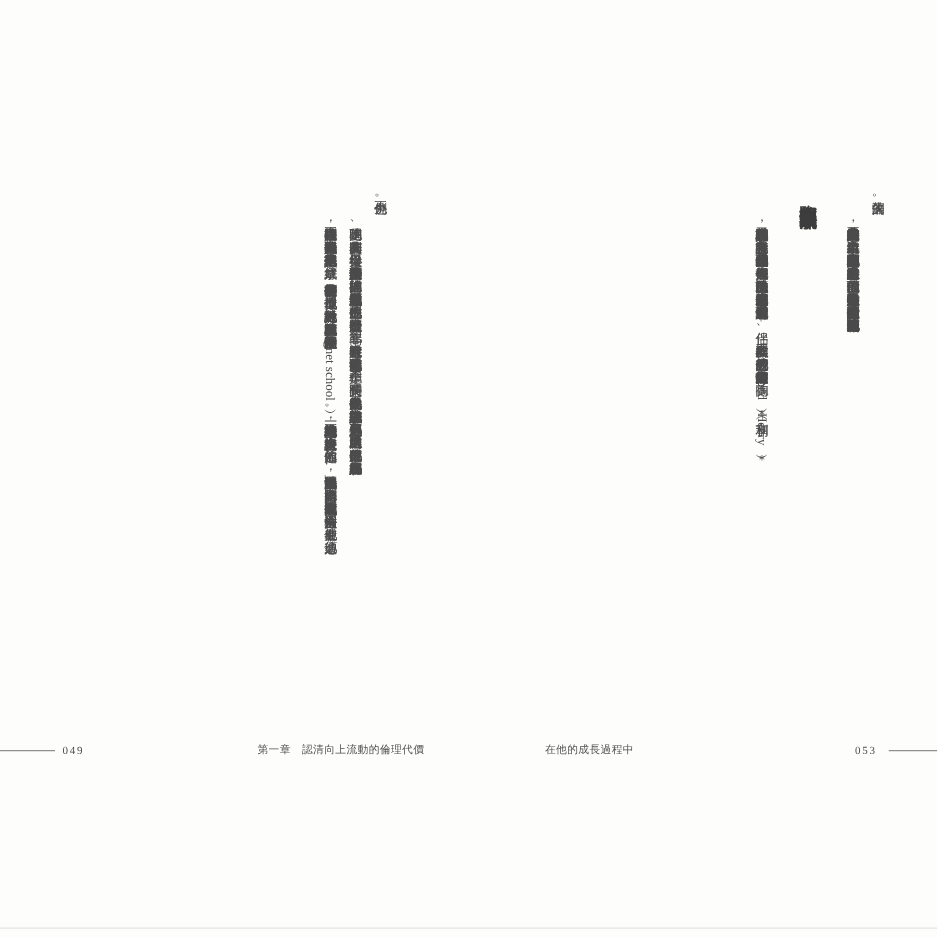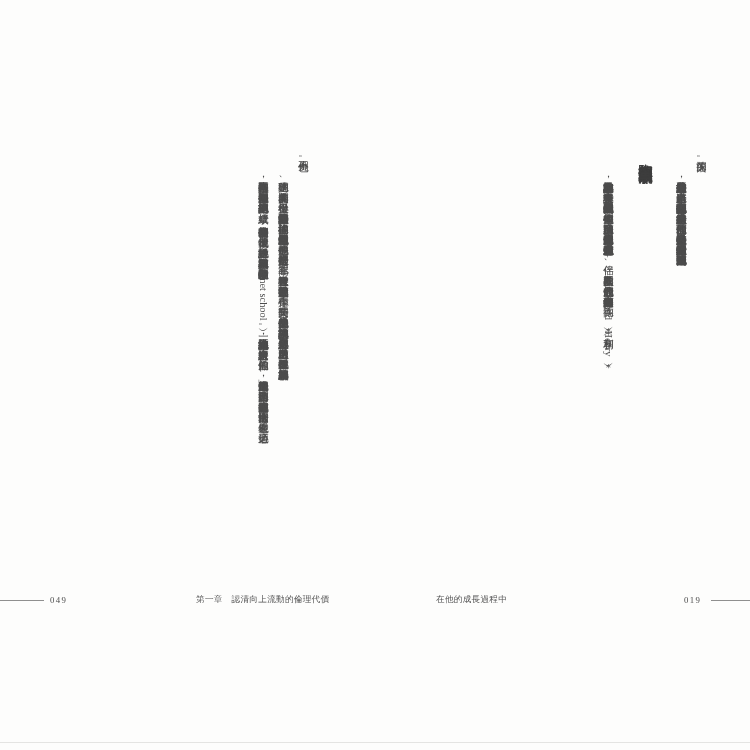--- a/index.html
+++ b/index.html
@@ -38,21 +38,21 @@
   }
   
   .running-head {
     position:absolute;
     top:594px;
     font-size:8.6px;
     color:#525252;
     white-space:nowrap;
     letter-spacing:0.3px;
   }
-  .running-head-left  { left:196px; }
+  .running-head-left  { left:206px; }
   .running-head-right { left:436px; }
   .page-number {
     position:absolute;
     top:595px;
     font-size:8.8px;
     letter-spacing:1.4px;
     color:#4e4e4e;
     white-space:nowrap;
     text-align:right;
   }
@@ -89,18 +89,18 @@
     <p>也不例外。</p>
     <p class="indent">陶德是聰明、友善的非裔美國人，從小與祖父母、母親和姊妹在亞特蘭大的少數族裔社區長大。根據陶德的描述，這個社區在一九七〇年代經歷了嚴重的衰退，在他的成長過程中，這裡「不是什麼很好的社區，犯罪率高，附近有幾棟社會住宅。」陶德的母親曾吸毒成癮，工作不穩定，長時間失業。他的父親幾乎不曾參與他的生活。陶德就讀當地的公立學校，他形容那裡「百分之百都是黑人」，而且是出了名的「糟糕透頂」。他很多親戚都住在附近，表兄弟姊妹和妹妹都上同一所學校。</p>
     <p class="indent">陶德不喜歡這所社區學校，因為他常被同學取笑「想變得像白人」，他認為同學是指他用功讀書、拿好成績。²當學校發生老師被刺傷的事件後，他母親找了一位朋友，拜託對方提供地址給她，這樣陶德就有資格就讀以白人、中產階級為主的郊區磁性學校（magnet school）。正如陶德語帶一絲尷尬地指出，這「嚴格來說不太符合規定，但你知道的……」由於母親無法開車送他上學，於是陶德自己開車，儘管他還沒有取得正式的駕照。這個方法同樣不合法，但在他看來，他必須這</p>
   </div>
 
   <div class="folio-rule folio-rule-left"></div>
   <div class="page-number page-number-left">049</div>
   <div class="running-head running-head-left">第一章　認清向上流動的倫理代價</div>
 
   <div class="running-head running-head-right">在他的成長過程中</div>
-  <div class="page-number page-number-right">019</div>
+  <div class="page-number page-number-right">053</div>
   <div class="folio-rule folio-rule-right"></div>
 
   <div class="page-bottom-edge"></div>
 
 </div>
 
 </body></html>

